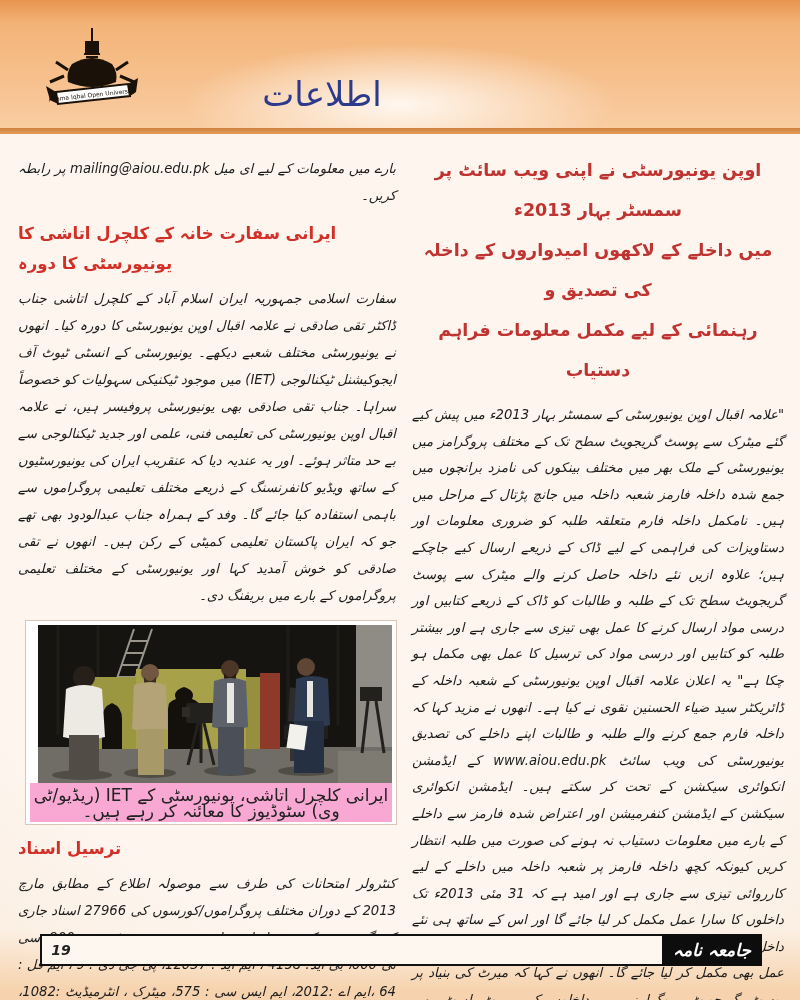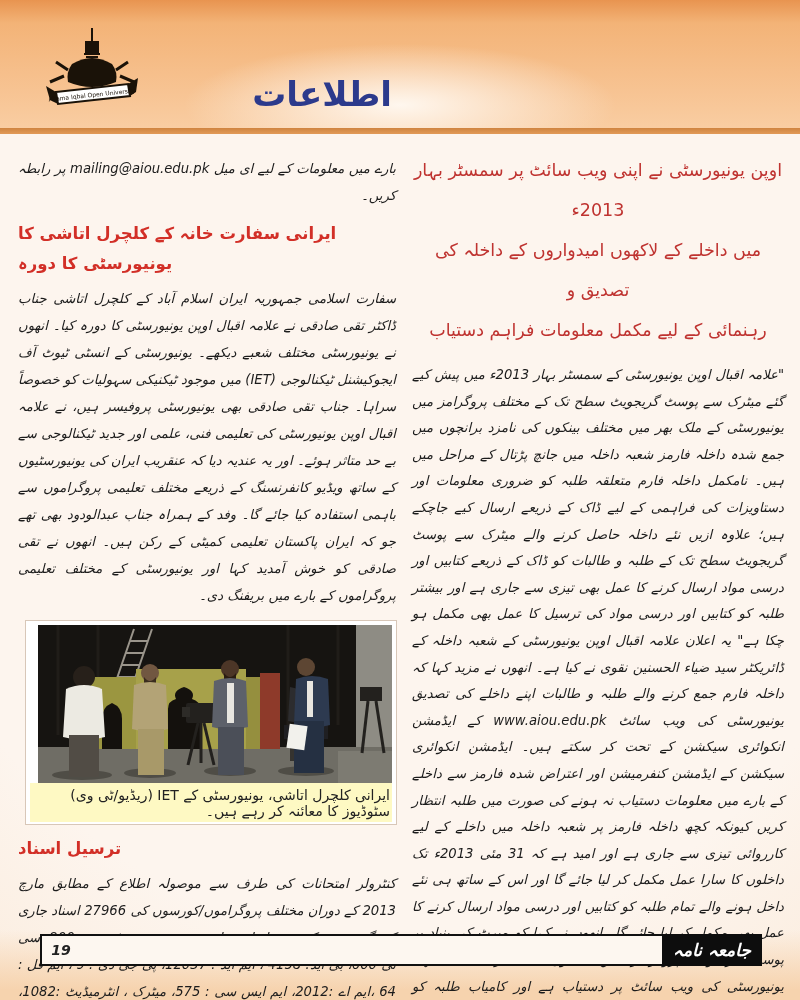--- a/index.html
+++ b/index.html
@@ -17,42 +17,42 @@
       radial-gradient(ellipse 300px 85px at 50% 82%, rgba(255,249,242,.96), rgba(255,249,242,0) 72%),
       linear-gradient(180deg, #e89450 0%, #f3b377 18%, #f7c392 70%, #f9cda2 100%);
   }
   .masthead-rule{
     position:absolute; left:0; top:128px; width:800px; height:6px;
     background:linear-gradient(180deg,#cf8440,#e29a58);
   }
   .logo{position:absolute; left:42px; top:26px; width:100px; height:95px;}
   .page-title{
     position:absolute; left:0; top:74px; width:644px; text-align:center;
-    font-size:34px; font-weight:bold; color:#2c3a8c; letter-spacing:1px;
+    font-size:34px; font-weight:normal; color:#2c3a8c; letter-spacing:1px;
   }
   
   .col{position:absolute; direction:rtl; color:#1c1c1c;}
   .col p{margin:0; text-align:justify; font-size:13.2px; line-height:26.6px;font-style:italic;}
   .right-col{left:412px; top:150px; width:372px;}
   .left-col{left:18px; top:156px; width:378px;}
-  .headline{color:#bf3330; font-weight:normal; font-size:17.5px; line-height:40px; text-align:center;}
+  .headline{color:#bf3330; font-weight:bold; font-size:17.5px; line-height:40px; text-align:center;}
   .right-col .body{margin-top:12px;}
   .red-heading{
     margin:10px 0 6px 0; color:#d22f27; font-weight:bold; font-size:16.5px;
     text-align:left; line-height:30px;
   }
   .intro p{text-align:justify;}
   .left-col .body{line-height:27px;}
   
   figure.photo{margin:12px 0 0 4px; width:362px; background:#ffffff; padding:4px 4px 2px 4px;
     box-shadow:0 0 0 1px #d8c7b8;}
   figure.photo svg{display:block; background:#111;}
   figcaption{
-    direction:rtl; text-align:right; font-size:14px; color:#222;
-    padding:4px 2px 3px 2px; background:#fef9c3; line-height:16px;
+    direction:rtl; text-align:center; font-size:17px; color:#222;
+    padding:4px 2px 3px 2px; background:#f9a8d4; line-height:16px;
   }
   
   .footer{position:absolute; left:40px; top:934px; width:722px; height:32px;font-style:italic;}
   .page-num{
     position:absolute; left:0; top:0; width:38px; height:28px;
     border:2px solid #111; background:#fdf7f0;
     font-size:14px; font-weight:bold; color:#222; text-align:center; line-height:28px;
   }
   .footer-bar{
     position:absolute; left:38px; top:0; width:584px; height:28px;

